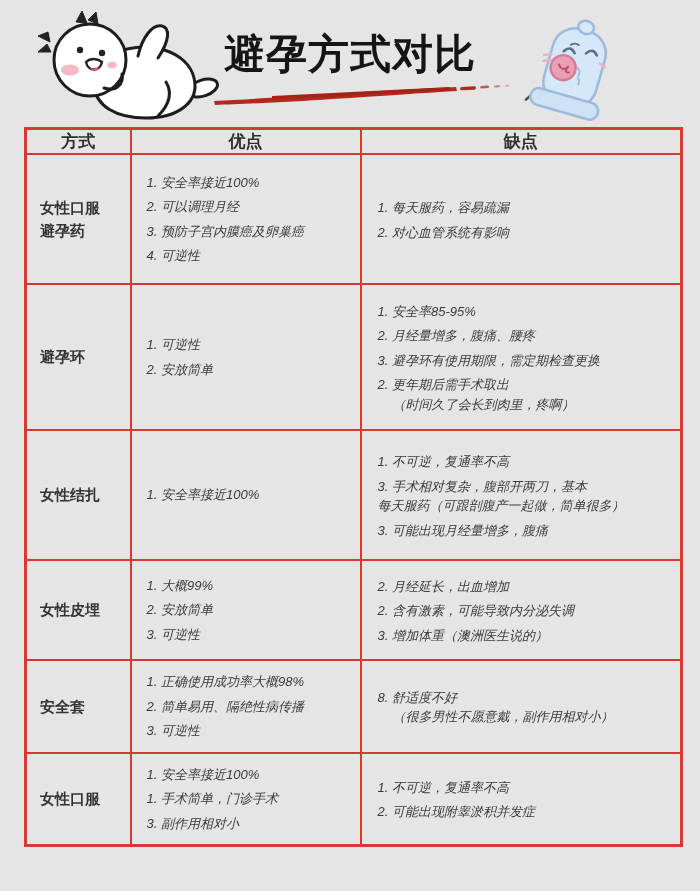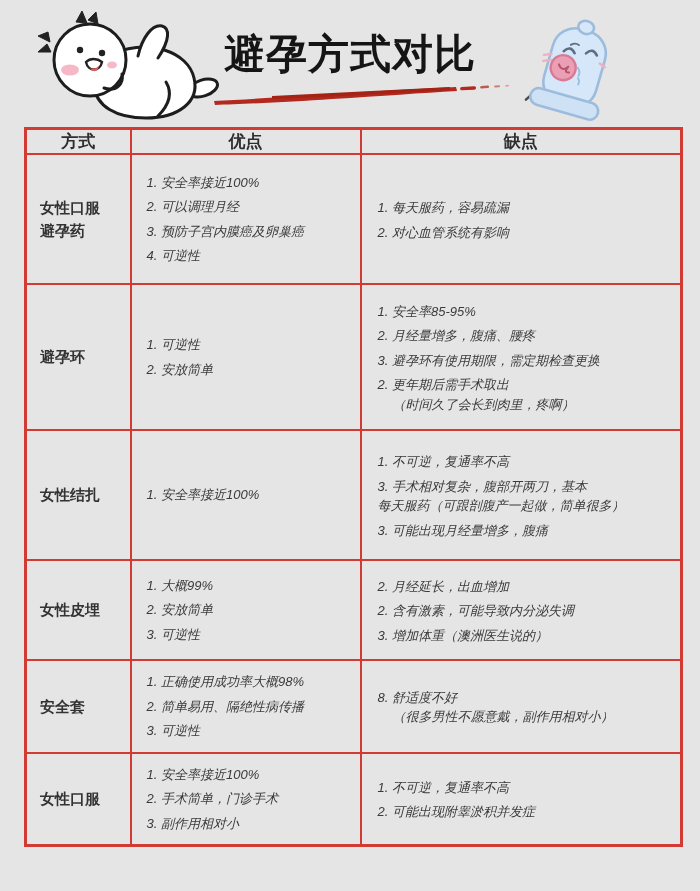--- a/index.html
+++ b/index.html
@@ -248,21 +248,21 @@
             </div>
           </td>
         </tr>
         <tr>
           <th class="method">女性口服</th>
           <td class="pros">
             <div class="item">
               <div class="line">1. 安全率接近100%</div>
             </div>
             <div class="item">
-              <div class="line">2. 手术简单，门诊手术</div>
+              <div class="line">1. 手术简单，门诊手术</div>
             </div>
             <div class="item">
               <div class="line">3. 副作用相对小</div>
             </div>
           </td>
           <td class="cons">
             <div class="item">
               <div class="line">1. 不可逆，复通率不高</div>
             </div>
             <div class="item">

